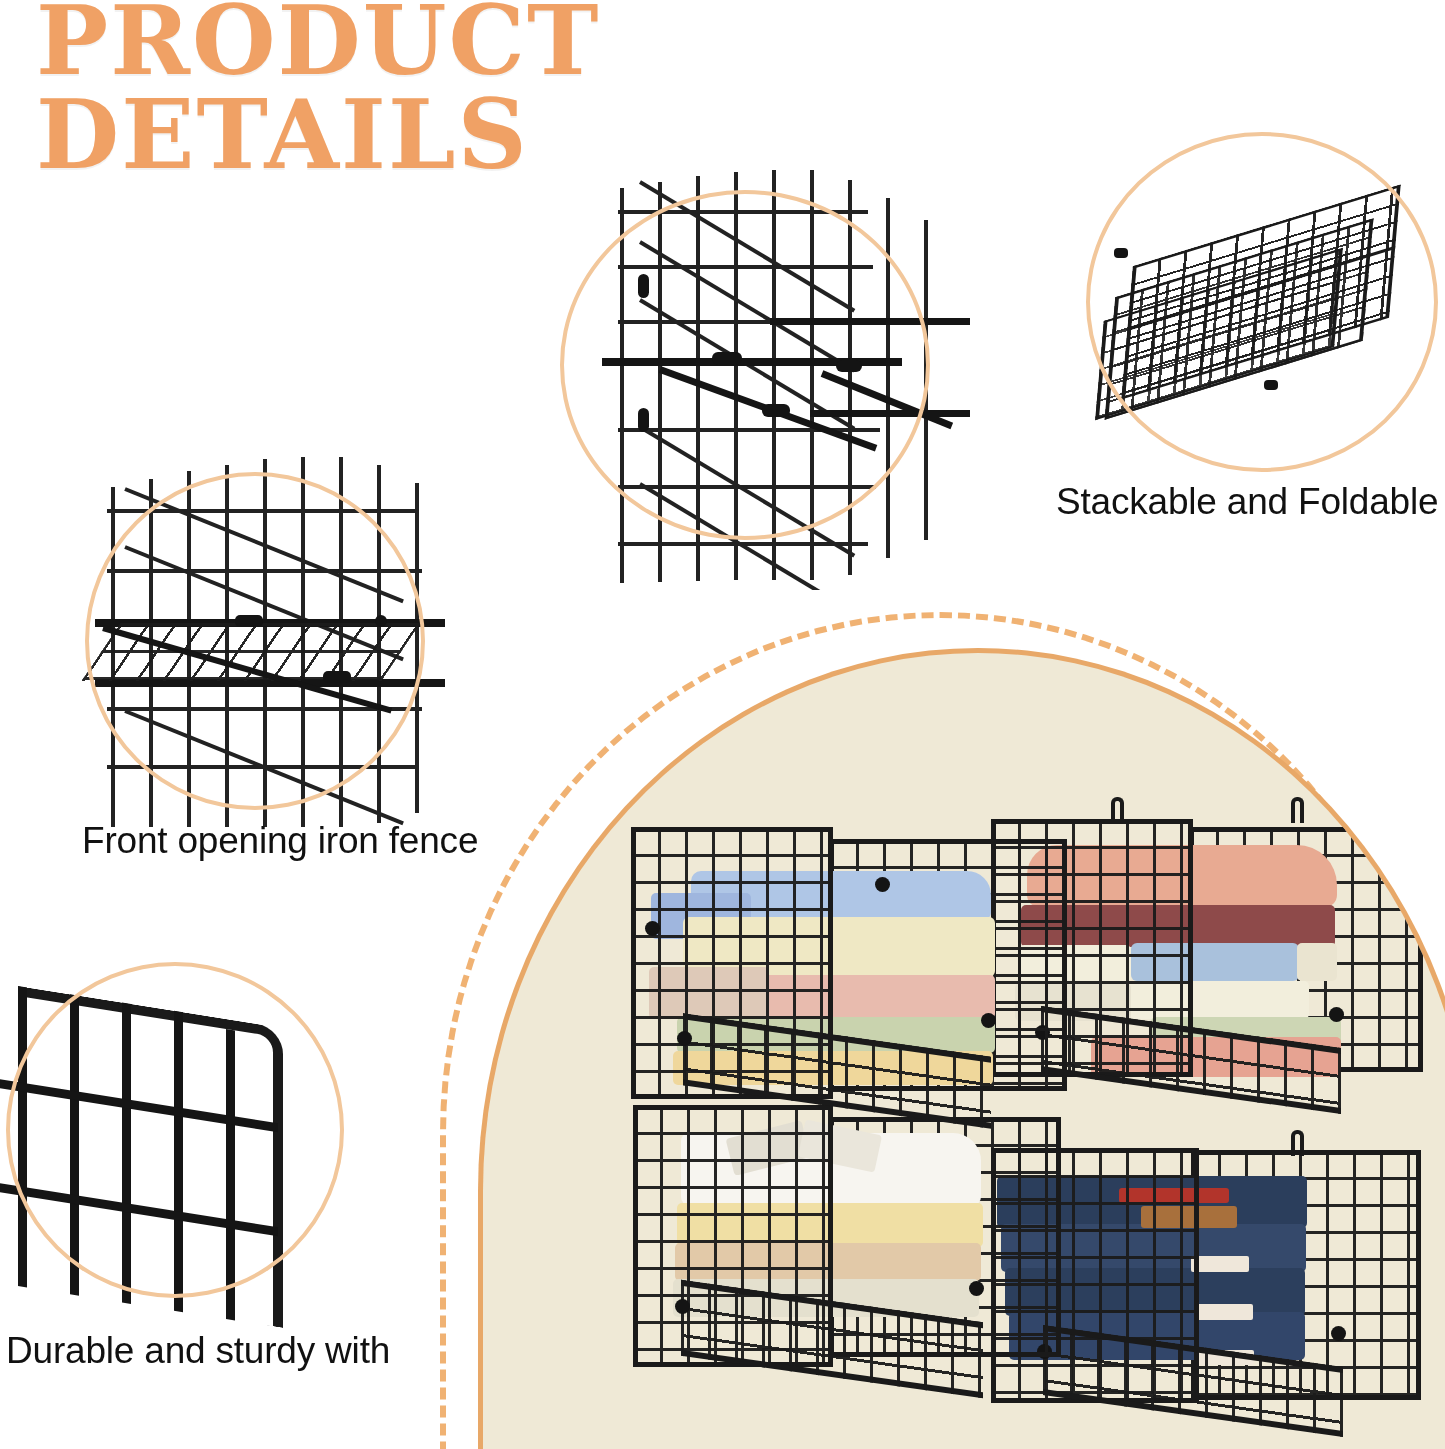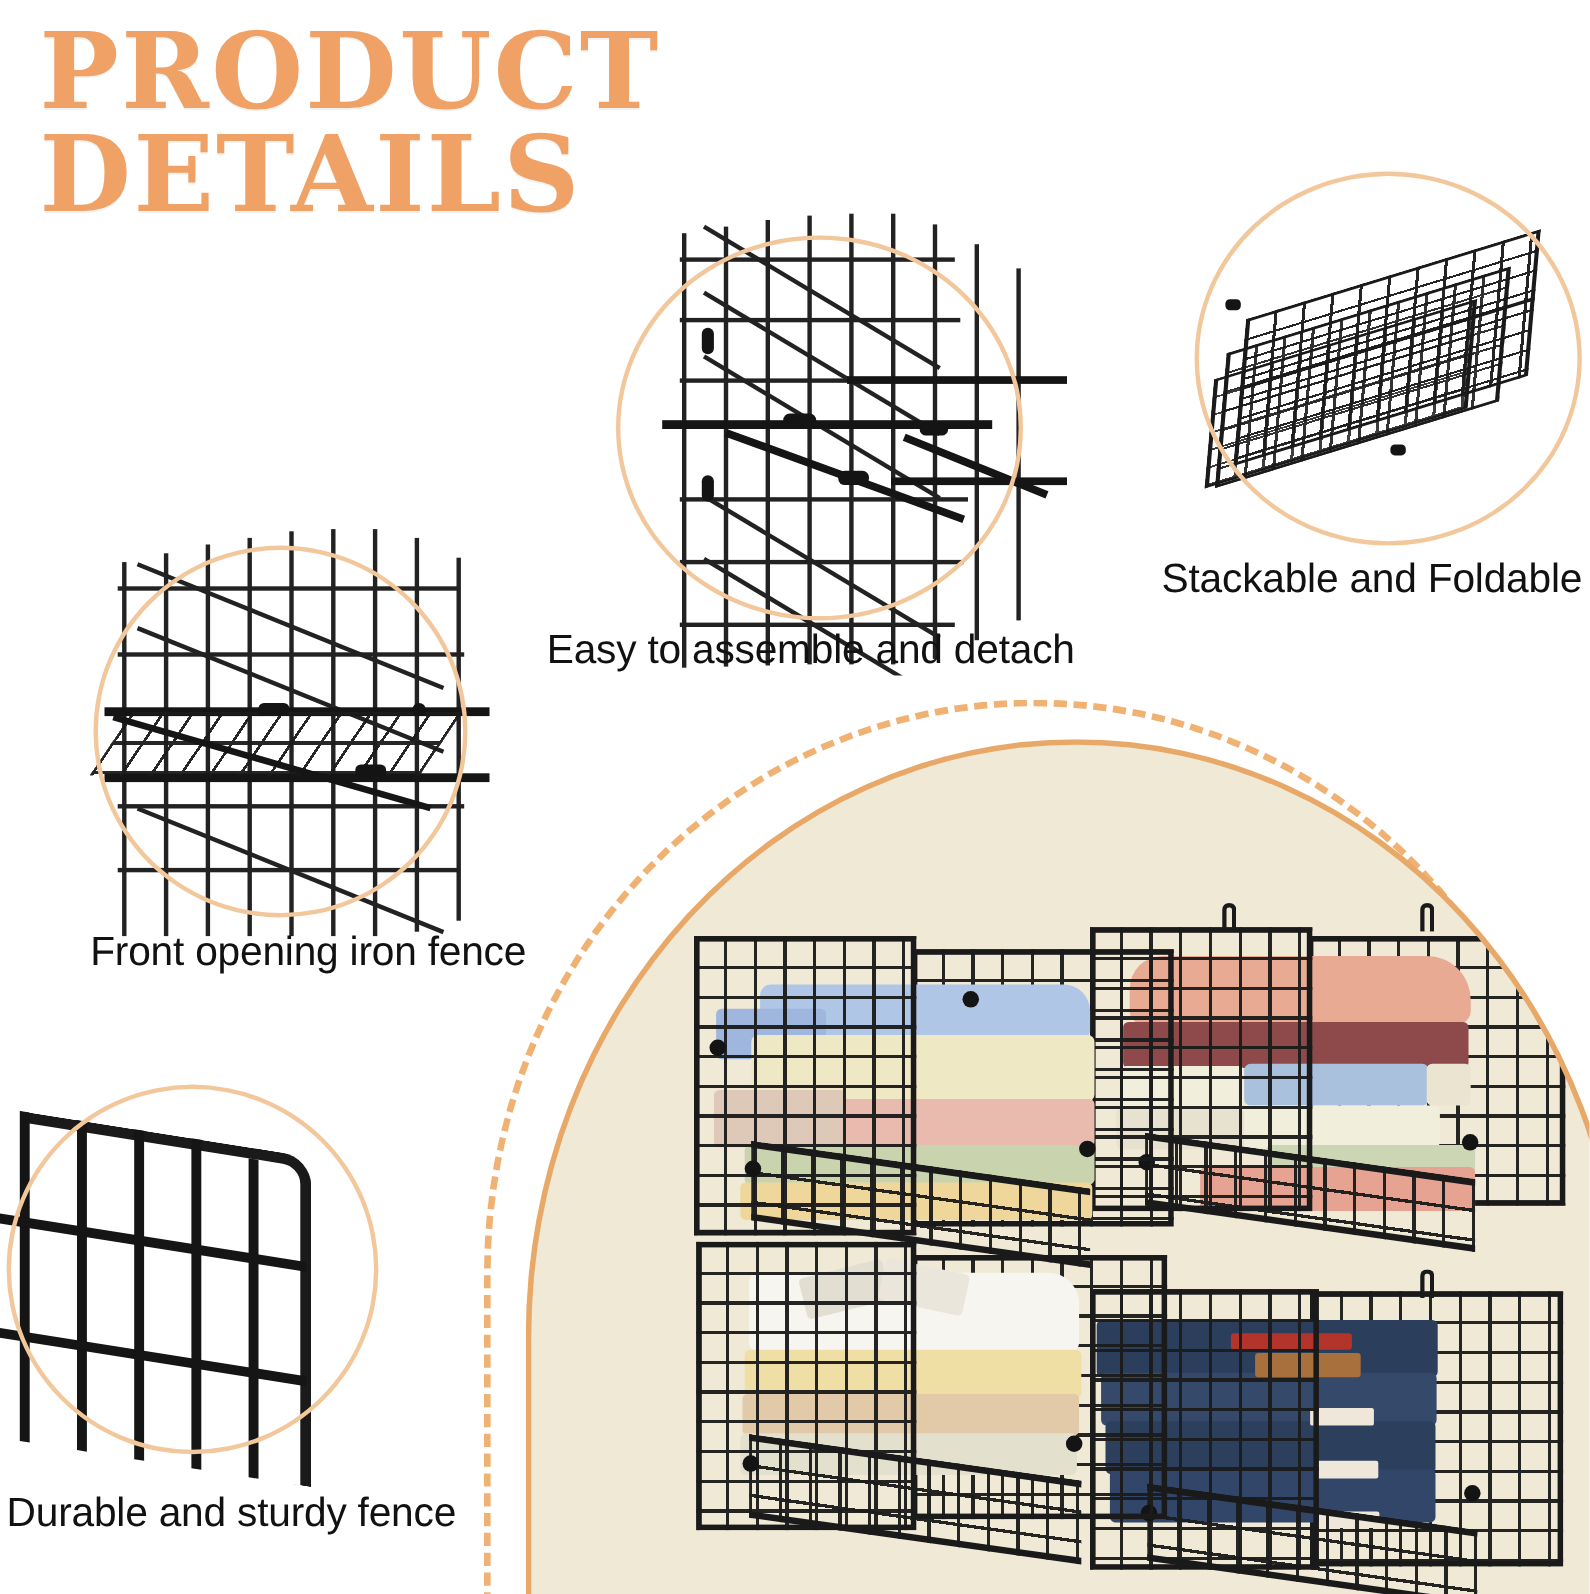--- a/index.html
+++ b/index.html
@@ -3,21 +3,21 @@
 <meta charset="utf-8">
 <style>
   html,body{margin:0;padding:0;}
   body{
     width:1445px;height:1449px;
     background:#ffffff;
     font-family:"Liberation Sans", sans-serif;
     overflow:hidden;
     position:relative;
   }
-  #stage{position:absolute;inset:0;width:1445px;height:1289px;margin-top:24px;}
+  #stage{position:absolute;inset:0;width:1445px;height:1289px;}
 
   
   #title{
     position:absolute;left:36px;top:-6px;width:640px;
     font-family:"DejaVu Serif", serif;
     font-weight:700;
     font-size:96px;
     line-height:0.98;
     letter-spacing:2px;
     color:#F0A165;
@@ -133,21 +133,20 @@
 
         <div class="knob" style="left:98px;top:104px;width:11px;height:24px;border-radius:6px;"></div>
         <div class="knob" style="left:98px;top:238px;width:11px;height:24px;border-radius:6px;"></div>
         <div class="knob" style="left:172px;top:182px;width:30px;height:13px;border-radius:6px;"></div>
         <div class="knob" style="left:222px;top:234px;width:28px;height:13px;border-radius:6px;"></div>
         <div class="knob" style="left:296px;top:190px;width:26px;height:12px;border-radius:6px;"></div>
       </div>
     </div>
     <div class="ring"></div>
   </div>
-  <div class="caption" style="left:497px;top:546px;">Easy to assemble and detach</div>
 
   <div class="callout" style="left:1086px;top:132px;width:352px;height:340px;">
     <div class="art">
 
       <div style="position:absolute;left:0;top:0;width:352px;height:340px;">
         <div style="position:absolute;left:35px;top:60px;width:280px;height:200px;
                     transform:rotate(-17deg) skewX(-22deg) scaleY(.62);">
           <div class="mesh fine" style="inset:0;"></div>
           <div class="frame" style="inset:0;border-width:4px;"></div>
           <div class="lin" style="left:0;top:46%;width:100%;height:5px;"></div>
@@ -220,21 +219,21 @@
           <div class="wire-v wire-thick" style="left:104px;top:0px;height:300px;width:9px;"></div>
           <div class="wire-v wire-thick" style="left:156px;top:0px;height:300px;width:9px;"></div>
           <div class="wire-v wire-thick" style="left:208px;top:10px;height:290px;width:9px;"></div>
           <div class="wire-h wire-thick" style="left:-32px;top:96px;width:292px;height:9px;"></div>
           <div class="wire-h wire-thick" style="left:-32px;top:200px;width:292px;height:9px;"></div>
         </div>
       </div>
     </div>
     <div class="ring"></div>
   </div>
-  <div class="caption" style="left:6px;top:1330px;">Durable and sturdy fence</div>
+  <div class="caption" style="left:6px;top:1330px;">Durable and sturdy with</div>
 
   <div id="mainpanel">
 
     <div id="main-dash"></div>
 
     <div id="main-cream">
 
       <div class="basket" style="left:508px;top:505px;width:430px;height:295px;">
 
         <div style="position:absolute;left:200px;top:-8px;width:230px;height:250px;">

